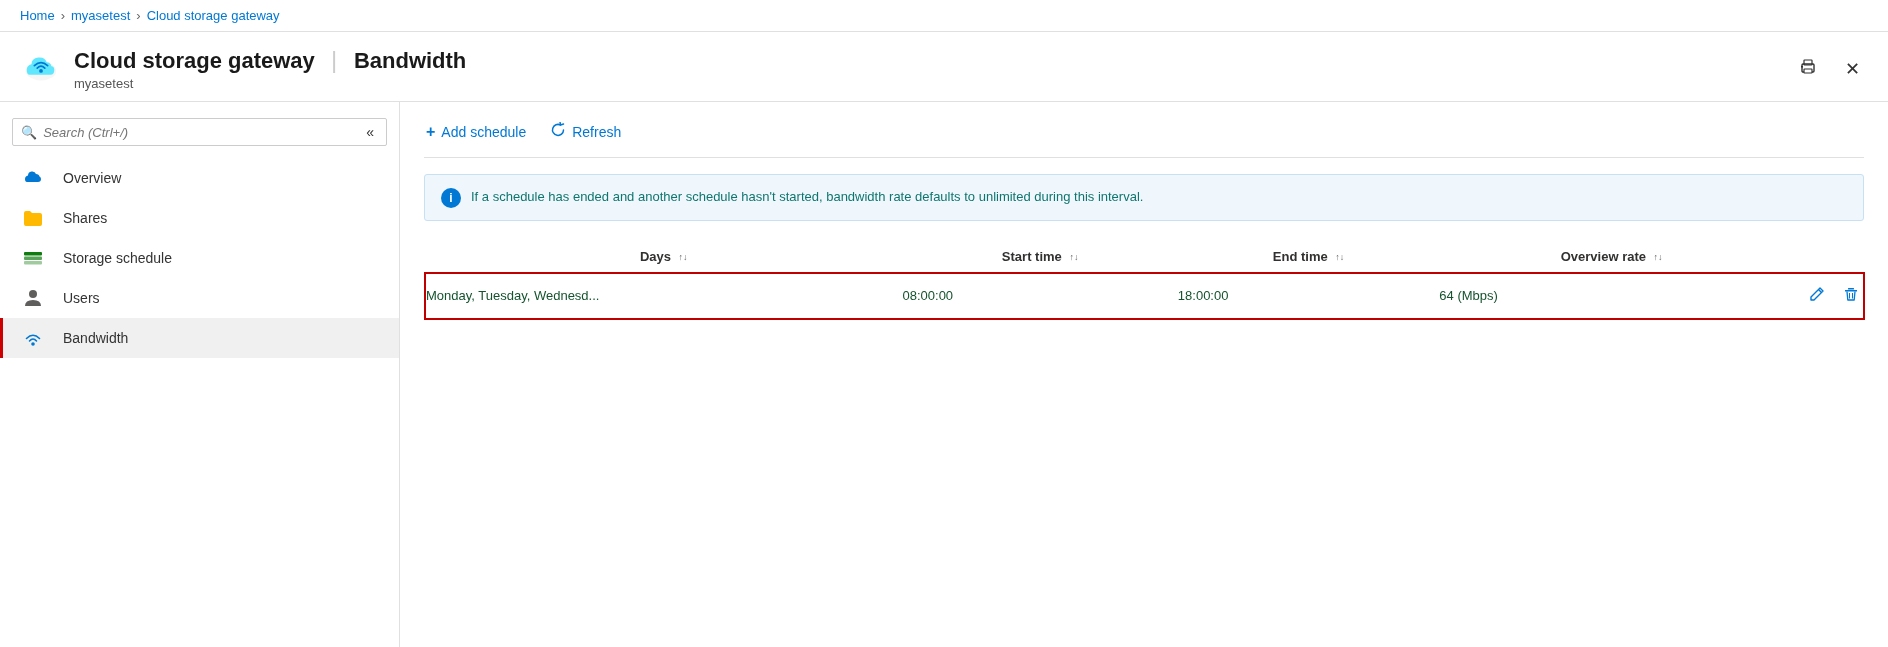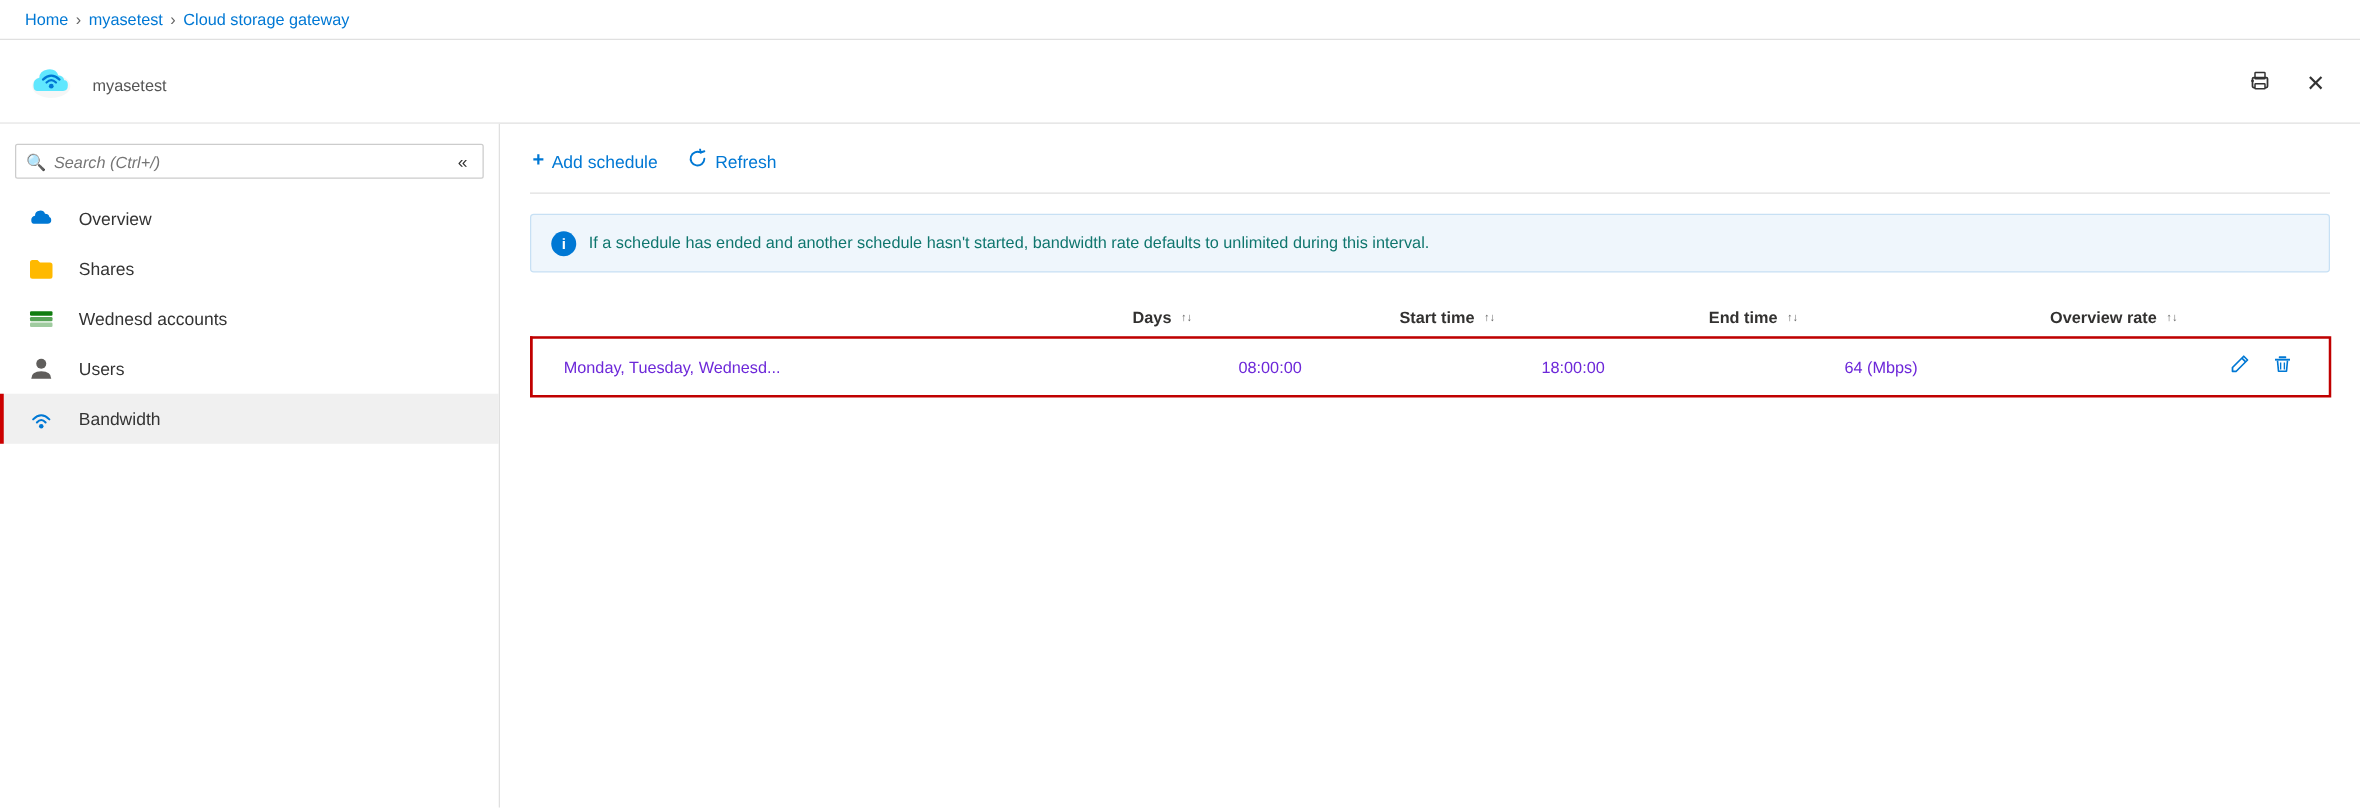--- a/index.html
+++ b/index.html
@@ -213,41 +213,41 @@
       color: #0f766e;
       line-height: 1.5;
     }
 
     
     .data-table {
       width: 100%;
       border-collapse: collapse;
     }
     .data-table th {
-      text-align: right;
+      text-align: center;
       font-weight: 600;
       font-size: 13px;
       color: #323130;
       padding: 8px 12px;
       border-bottom: 1px solid #e0e0e0;
       white-space: nowrap;
     }
     .sort-arrows {
       display: inline-flex;
       flex-direction: column;
       font-size: 9px;
       margin-left: 4px;
       line-height: 1;
       color: #666;
       vertical-align: middle;
     }
     .data-table td {
-      padding: 10px 25px;
-      font-size: 13px;
-      color: #6d28d9;
+      padding: 10px 0;
+      font-size: 13px;
+      color: #14532d;
       border-bottom: 1px solid #f0f0f0;
     }
     .table-row-selected {
       outline: 2px solid #c00;
       outline-offset: -1px;
     }
     .table-row-selected td:first-child {
       border-left: 2px solid #c00;
     }
     .row-actions {
@@ -291,20 +291,25 @@
 
       <ellipse cx="20" cy="22" rx="16" ry="10" fill="#e0e0e0" opacity="0.3"></ellipse>
       <path d="M8 26 Q5 26 5 21 Q5 16 10 15 Q10 9 17 8 Q24 7 26 13 Q30 13 31 17 Q34 17 34 21 Q34 26 30 26 Z" fill="#50e6ff" opacity="0.9"></path>
 
       <circle cx="20" cy="22" r="2" fill="#0078d4"></circle>
       <path d="M16 19 Q20 15 24 19" stroke="#0078d4" stroke-width="1.8" fill="none" stroke-linecap="round"></path>
       <path d="M13 16.5 Q20 10 27 16.5" stroke="#0078d4" stroke-width="1.8" fill="none" stroke-linecap="round"></path>
     </svg>
   </div>
   <div class="page-header-text">
+    <h1>
+      <span>Cloud storage gateway</span>
+      <span class="pipe-sep"> | </span>
+      <span>Bandwidth</span>
+    </h1>
     <div class="subtitle">myasetest</div>
   </div>
   <div class="header-actions">
     <button class="printer-icon-btn" title="Print">
       <svg width="18" height="18" viewBox="0 0 18 18" fill="none" xmlns="http://www.w3.org/2000/svg">
         <rect x="3" y="6" width="12" height="8" rx="1" stroke="#333" stroke-width="1.4" fill="none"></rect>
         <rect x="5" y="2" width="8" height="5" rx="0.5" stroke="#333" stroke-width="1.2" fill="none"></rect>
         <rect x="5" y="11" width="8" height="4" rx="0.5" stroke="#333" stroke-width="1.2" fill="white"></rect>
         <rect x="2" y="8" width="2" height="1.5" fill="#333"></rect>
       </svg>
@@ -341,21 +346,21 @@
     </div>
 
     <div class="nav-item">
       <span class="nav-icon">
         <svg width="20" height="16" viewBox="0 0 20 16" xmlns="http://www.w3.org/2000/svg">
           <rect x="1" y="2" width="18" height="3.5" rx="1" fill="#107c10"></rect>
           <rect x="1" y="6.5" width="18" height="3.5" rx="1" fill="#107c10" opacity="0.7"></rect>
           <rect x="1" y="11" width="18" height="3.5" rx="1" fill="#107c10" opacity="0.4"></rect>
         </svg>
       </span>
-      <span>Wednesd accounts</span>
+      <span>Storage schedule</span>
     </div>
 
     <div class="nav-item">
       <span class="nav-icon">
         <svg width="20" height="18" viewBox="0 0 20 18" xmlns="http://www.w3.org/2000/svg">
           <circle cx="10" cy="5" r="4" fill="#605e5c"></circle>
           <path d="M2 17 Q2 11 10 11 Q18 11 18 17" fill="#605e5c"></path>
         </svg>
       </span>
       <span>Users</span>

